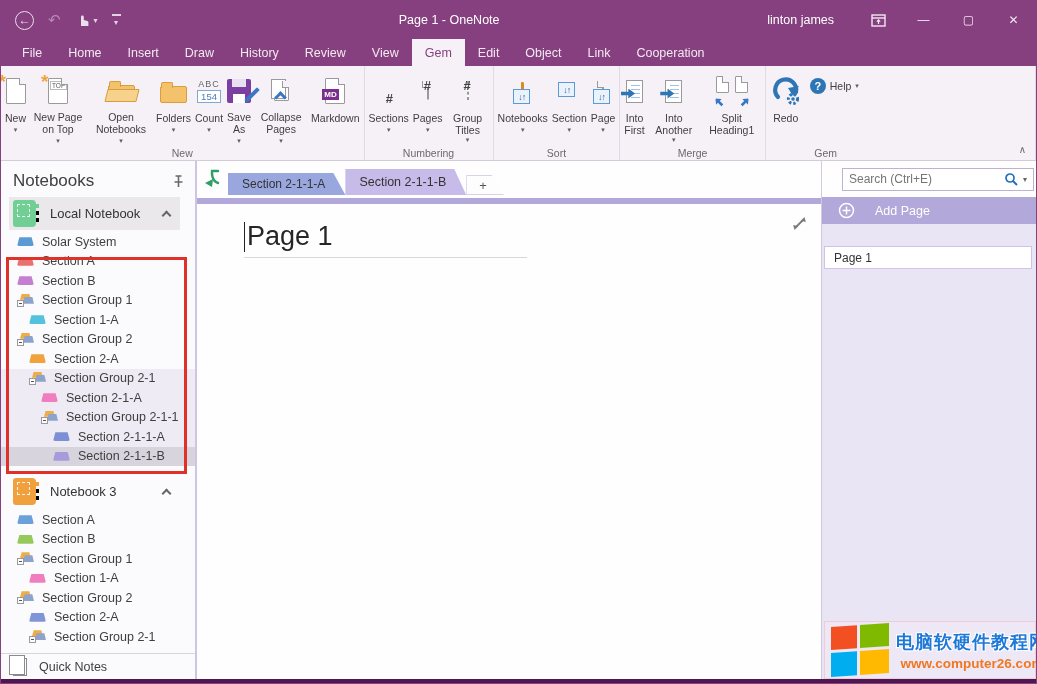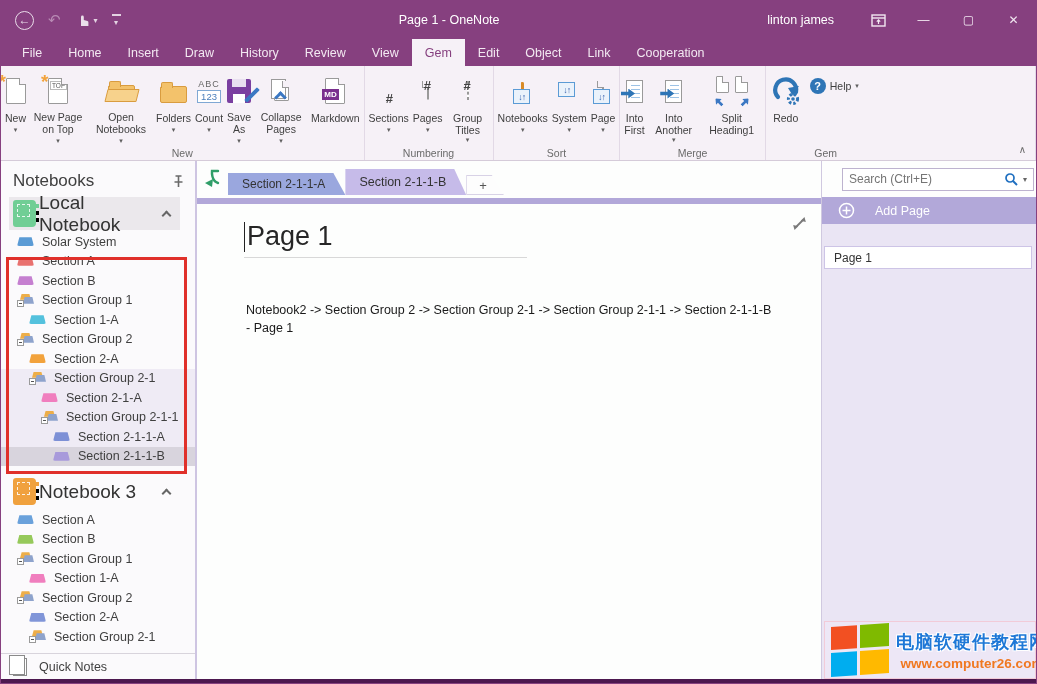--- a/index.html
+++ b/index.html
@@ -79,21 +79,21 @@
 
   
   .sidebar { width:196px; background:#FBFAFC; border-right:2px solid #CEC5E2; display:flex; flex-direction:column; position:relative; }
   .sb-head { display:flex; align-items:center; justify-content:space-between; padding:10px 10px 4px 12px; }
   .sb-title { font-size:17px; color:#404040; }
   .nb-header { display:flex; align-items:center; height:33px; margin:2px 15px 2px 8px; padding-left:4px; }
   .nb-header.selected { background:#EBE8EC; }
   .nb-book { width:23px; height:27px; border-radius:3px 4px 4px 3px; position:relative; flex:0 0 auto; }
   .nb-book .inner { position:absolute; top:4px; left:4px; width:13px; height:13px; border:1px dashed rgba(255,255,255,.85); }
   .nb-book .rings { position:absolute; right:-3px; top:4px; width:3px; height:4px; background:inherit; box-shadow:0 7px 0 0, 0 14px 0 0; }
-  .nb-name { font-size:19px; color:#333; margin-left:3px; flex:1; }
+  .nb-name { font-size:13px; color:#333; margin-left:14px; flex:1; }
   .chev { width:7px; height:7px; border-left:2px solid #666; border-top:2px solid #666; transform:rotate(45deg); margin:3px 10px 0 0; }
   .trow { display:flex; align-items:center; height:19.5px; font-size:12.5px; color:#3F3F3F; cursor:default; }
   .trow.hl { background:#EFEBF5; }
   .trow.sel { background:#D8D4DD; }
   .ind0 { padding-left:16px; } .ind1 { padding-left:28px; } .ind2 { padding-left:40px; } .ind3 { padding-left:52px; }
   .tabicon { width:17px; height:9px; clip-path:polygon(14% 0,86% 0,100% 100%,0 100%); border-radius:2px; margin-right:8px; flex:0 0 auto; }
   .groupicon { width:17px; height:13px; position:relative; margin-right:8px; flex:0 0 auto; }
   .groupicon .g-back { position:absolute; left:3px; top:0; width:11px; height:6px; background:#EDAE49; clip-path:polygon(15% 0,85% 0,100% 100%,0 100%); }
   .groupicon .g-front { position:absolute; left:6px; top:3px; width:11px; height:7px; background:#8EA3CC; clip-path:polygon(15% 0,85% 0,100% 100%,0 100%); }
   .groupicon .g-box { position:absolute; left:0; top:6px; width:7px; height:7px; background:#fff; border:1px solid #9a9a9a; }
@@ -235,21 +235,21 @@
         <span class="ricon-area">
             <span class="folder"></span>
           </span>
         <span class="rlabel">Folders</span>
           <span class="caret-below">▾</span>
       </div>
       <div class="rbtn">
         <span class="ricon-area">
             <span class="count-icon">
               <span class="abc">ABC</span>
-              <span class="n123">123</span>
+              <span class="n123">154</span>
             </span>
           </span>
         <span class="rlabel">Count</span>
           <span class="caret-below">▾</span>
       </div>
       <div class="rbtn">
         <span class="ricon-area">
             <span class="floppy rel">
               <span class="pencil"></span>
             </span>
@@ -310,21 +310,21 @@
         <span class="ricon-area">
             <span class="rel"><span class="nb-mini"></span><span class="sortbox">↓↑</span></span>
           </span>
         <span class="rlabel">Notebooks</span>
           <span class="caret-below">▾</span>
       </div>
       <div class="rbtn">
         <span class="ricon-area">
             <span class="rel" style="margin-top:4px;"><span class="trap"></span><span class="sortbox">↓↑</span></span>
           </span>
-        <span class="rlabel">System</span>
+        <span class="rlabel">Section</span>
           <span class="caret-below">▾</span>
       </div>
       <div class="rbtn">
         <span class="ricon-area">
             <span class="rel"><span class="pg small"></span><span class="sortbox">↓↑</span></span>
           </span>
         <span class="rlabel">Page</span>
           <span class="caret-below">▾</span>
       </div>
       <span class="rgroup-label">Sort</span>
@@ -547,21 +547,20 @@
       <div class="tab-strip"></div>
 
       <div class="page-area">
         <div class="page-title-wrap">
           <div class="page-title">
               <span class="cursor-bar"></span>
               <span>Page 1</span>
             </div>
           <div class="title-rule"></div>
         </div>
-        <div class="page-body">Notebook2 -&gt; Section Group 2 -&gt; Section Group 2-1 -&gt; Section Group 2-1-1 -&gt; Section 2-1-1-B - Page 1</div>
         <span class="expand-icon">
           <svg width="15" height="15" viewBox="0 0 15 15">
             <line x1="4" y1="11" x2="11" y2="4" stroke="#7a7a7a" stroke-width="1.8"></line>
             <polygon points="12.5,1 13.8,6 8.8,4.8" fill="#7a7a7a"></polygon>
             <polygon points="2.5,14 1.2,9 6.2,10.2" fill="#7a7a7a"></polygon>
           </svg>
         </span>
       </div>
     </div>
 

